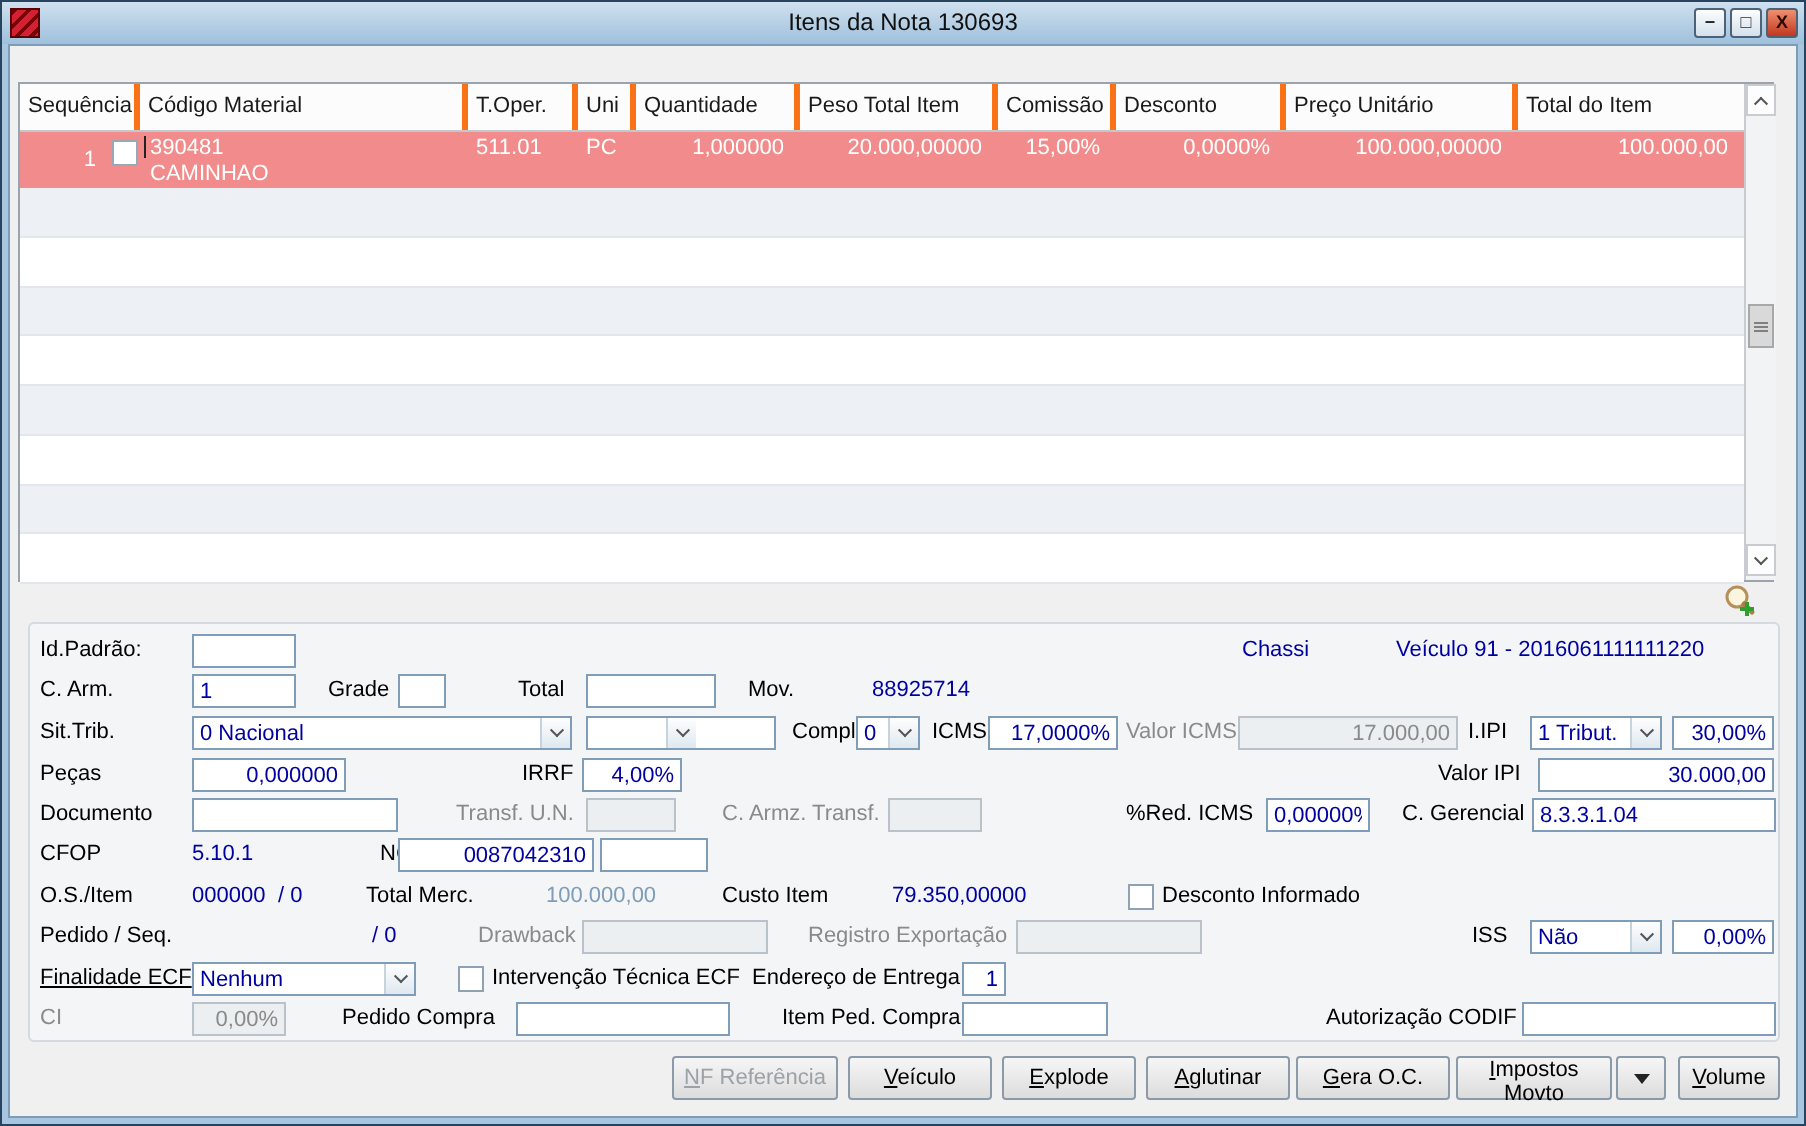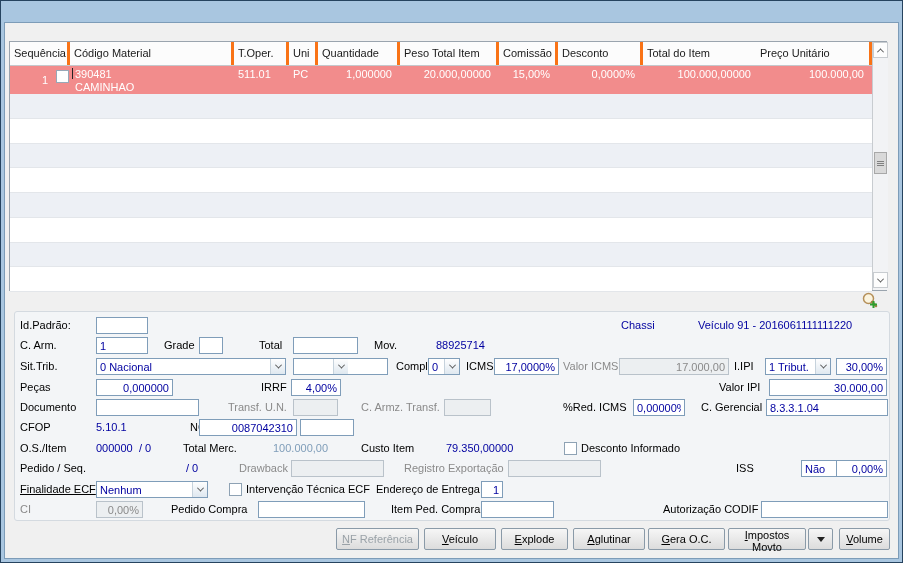--- a/index.html
+++ b/index.html
@@ -85,35 +85,44 @@
   .btn.dis span { color:#9aa2a8; }
   .dropbtn { display:flex; align-items:center; justify-content:center; }
   .tri { width:0; height:0; border-left:4px solid transparent; border-right:4px solid transparent;
     border-top:5px solid #222; }
 </style>
 </head>
 <body>
 
 <div class="stage">
 
+  <div class="titlebar">
+    <div class="app-icon"></div>
+    <div class="title">Itens da Nota 130693</div>
+    <div class="winbtns">
+      <div class="winbtn">−</div>
+      <div class="winbtn">□</div>
+      <div class="winbtn close">X</div>
+    </div>
+  </div>
 
   <div class="client">
 
     <div class="grid">
       <div class="ghead">
         <div class="gh" style="width:60px">Sequência</div>
         <div class="gh" style="width:164px">Código Material</div>
         <div class="gh" style="width:55px">T.Oper.</div>
         <div class="gh" style="width:29px">Uni</div>
         <div class="gh" style="width:82px">Quantidade</div>
         <div class="gh" style="width:99px">Peso Total Item</div>
         <div class="gh" style="width:59px">Comissão</div>
         <div class="gh" style="width:85px">Desconto</div>
+        <div class="gh" style="width:116px">Preço Unitário</div>
         <div class="gh" style="width:113px; border-right:none">Total do Item</div>
-        <div class="gh" style="width:116px">Preço Unitário</div>
       </div>
 
       <div class="grow-sel">
         <span class="rnum">1</span>
         <span class="rowchk"></span>
         <span class="caret"></span>
         <span style="left:65px; top:2px;">390481</span>
         <span style="left:65px; top:15px;">CAMINHAO</span>
         <span style="left:228px; top:2px;">511.01</span>
         <span style="left:283px; top:2px;">PC</span>
@@ -238,21 +247,21 @@
     <span class="chk" style="left:559px; top:419px;"></span>
     <div class="lbl" style="left:576px; top:417px;">Desconto Informado</div>
 
     <div class="lbl" style="left:15px; top:437px;">Pedido / Seq.</div>
     <div class="val" style="left:181px; top:437px;">/ 0</div>
     <div class="lbl gray" style="left:234px; top:437px;">Drawback</div>
     <input class="inp dis" style="left: 286px; top: 437px; width: 93px;" readonly="" value="">
     <div class="lbl gray" style="left:399px; top:437px;">Registro Exportação</div>
     <input class="inp dis" style="left: 503px; top: 437px; width: 93px;" readonly="" value="">
     <div class="lbl" style="left:731px; top:437px;">ISS</div>
-    <div class="combo" style="left:760px; top:437px; width:66px;margin-left:36px;">
+    <div class="combo" style="left:760px; top:437px; width:66px;">
       <span class="tx">Não</span>
         <span class="ar">
           <span class="cev down"></span>
         </span>
     </div>
     <input class="inp r" style="left: 831px; top: 437px; width: 51px;" readonly="" value="0,00%">
 
     <div class="lbl" style="left:15px; top:458px;text-decoration:underline;">Finalidade ECF</div>
     <div class="combo" style="left:91px; top:458px; width:112px;">
       <span class="tx">Nenhum</span>

